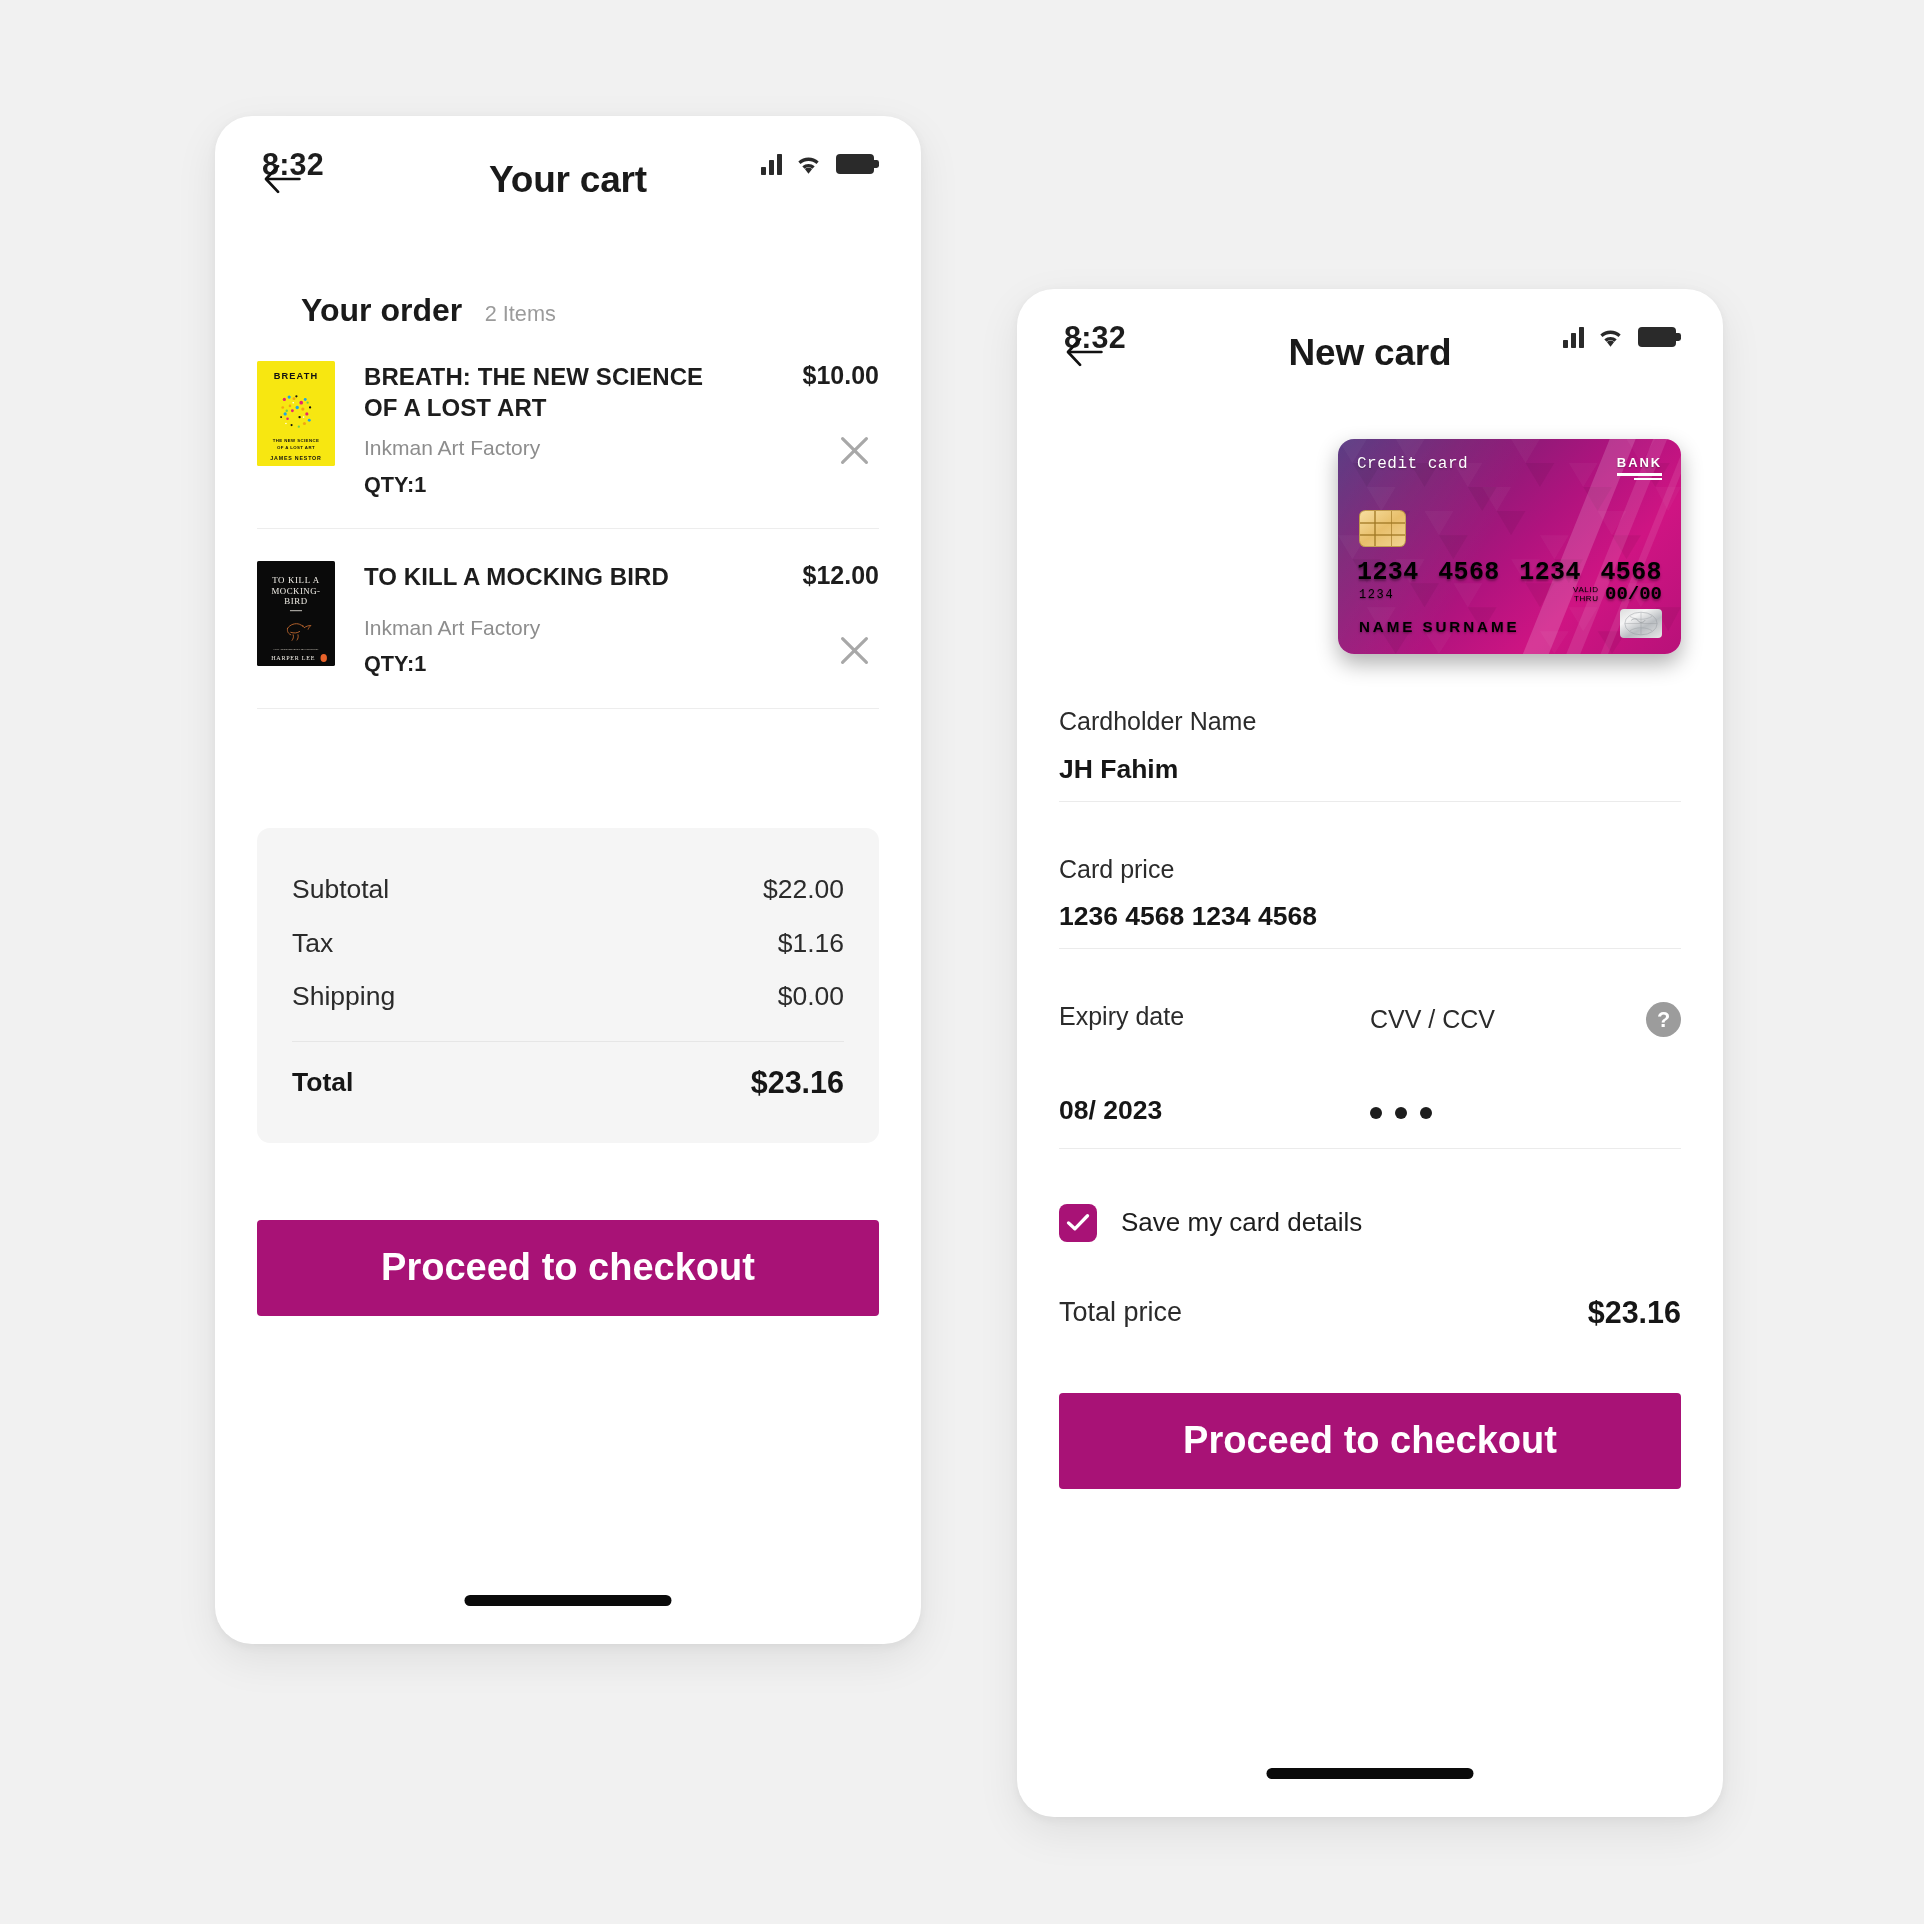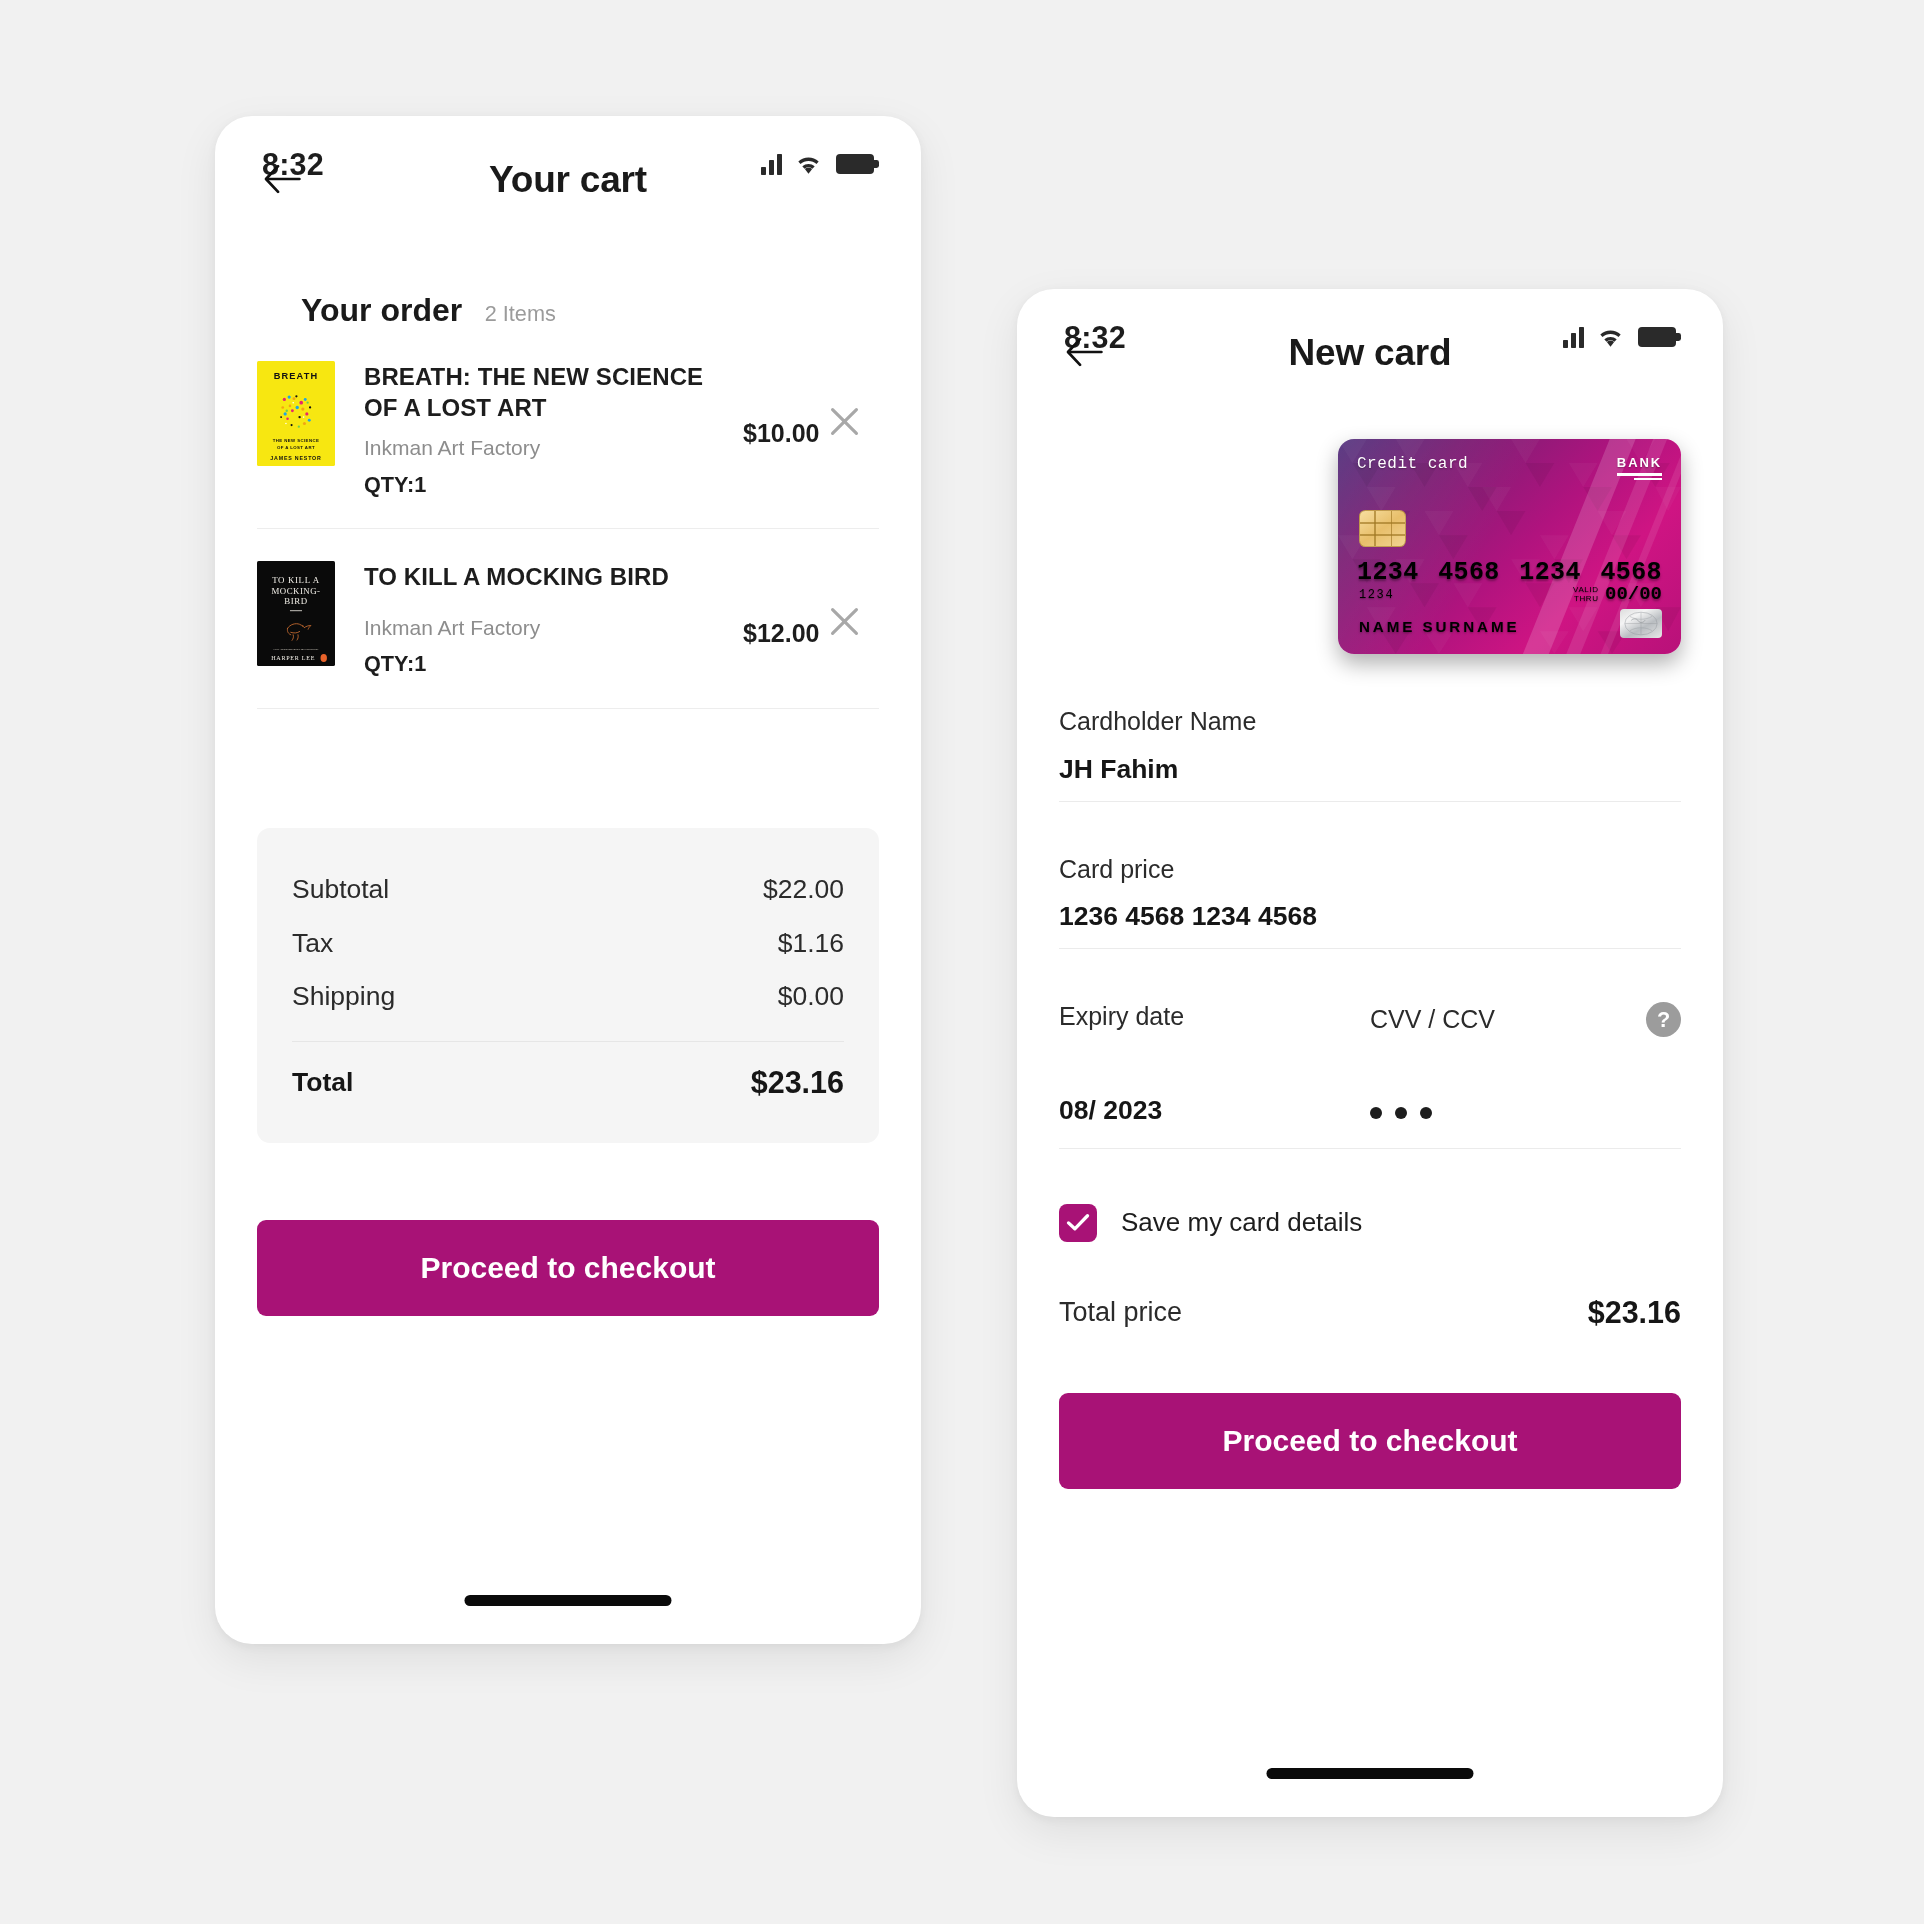--- a/index.html
+++ b/index.html
@@ -73,21 +73,21 @@
   .thumb { width: 78px; height: 105px; flex: 0 0 78px; border-radius: 1.6px; overflow: hidden; }
   .thumb svg { display: block; width: 100%; height: 100%; }
 
   .item-mid { flex: 1; padding-left: 29px; padding-right: 9.6px; }
   .item-title {
     font-size: 24px; font-weight: 700; color: #1d1d1d; line-height: 1.3;
     letter-spacing: 0.1px; max-width: 345px;
   }
   .item-vendor { font-size: 21px; color: #8d8d8d; margin-top: 13px; }
   .item-qty { font-size: 21.7px; font-weight: 700; color: #1d1d1d; margin-top: 11.2px; }
-  .item-right { width: 136px; display: flex; flex-direction: row; align-items: flex-end; }
+  .item-right { width: 136px; display: flex; flex-direction: column; align-items: flex-end; }
   .item-price { font-size: 25px; font-weight: 700; color: #1d1d1d; white-space: nowrap; }
   .remove-btn {
     margin-top: 37px; width: 50px; height: 50px;
     display: flex; align-items: center; justify-content: center; cursor: pointer;
   }
 
   
   .summary {
     margin: 119px 42px 0 42px;
     background: #f5f5f5; border-radius: 13px;
@@ -96,22 +96,22 @@
   .sum-row { display: flex; justify-content: space-between; align-items: center; padding: 11.2px 0; gap: 20px; }
   .sum-label { font-size: 26.5px; color: #2b2b2b; }
   .sum-value { font-size: 26.5px; color: #2b2b2b; }
   .sum-div { height: 1.6px; background: #e6e6e6; margin: 17.6px 0 11.2px 0; }
   .sum-row.total .sum-label { font-weight: 700; color: #161616; }
   .sum-row.total .sum-value { font-weight: 700; font-size: 30.5px; color: #161616; }
 
   
   .primary-btn {
     display: flex; align-items: center; justify-content: center;
-    height: 96px; border-radius: 9px;
-    font-size: 30px; font-weight: 700; color: #ffffff;
+    height: 96px; border-radius: 4px;
+    font-size: 38px; font-weight: 700; color: #ffffff;
     cursor: pointer; border: none; width: 100%; margin-top: 37px;
   }
   .btn-wrap-cart { padding: 0 42px; margin-top: 77px; }
   .btn-wrap-card { padding: 0 42px; margin-top: 63px; }
 
   
   .home-ind {
     position: absolute; bottom: 38px; left: 50%; transform: translateX(-50%);
     width: 207px; height: 11.2px; background: #0a0a0a; border-radius: 6.4px;
   }

